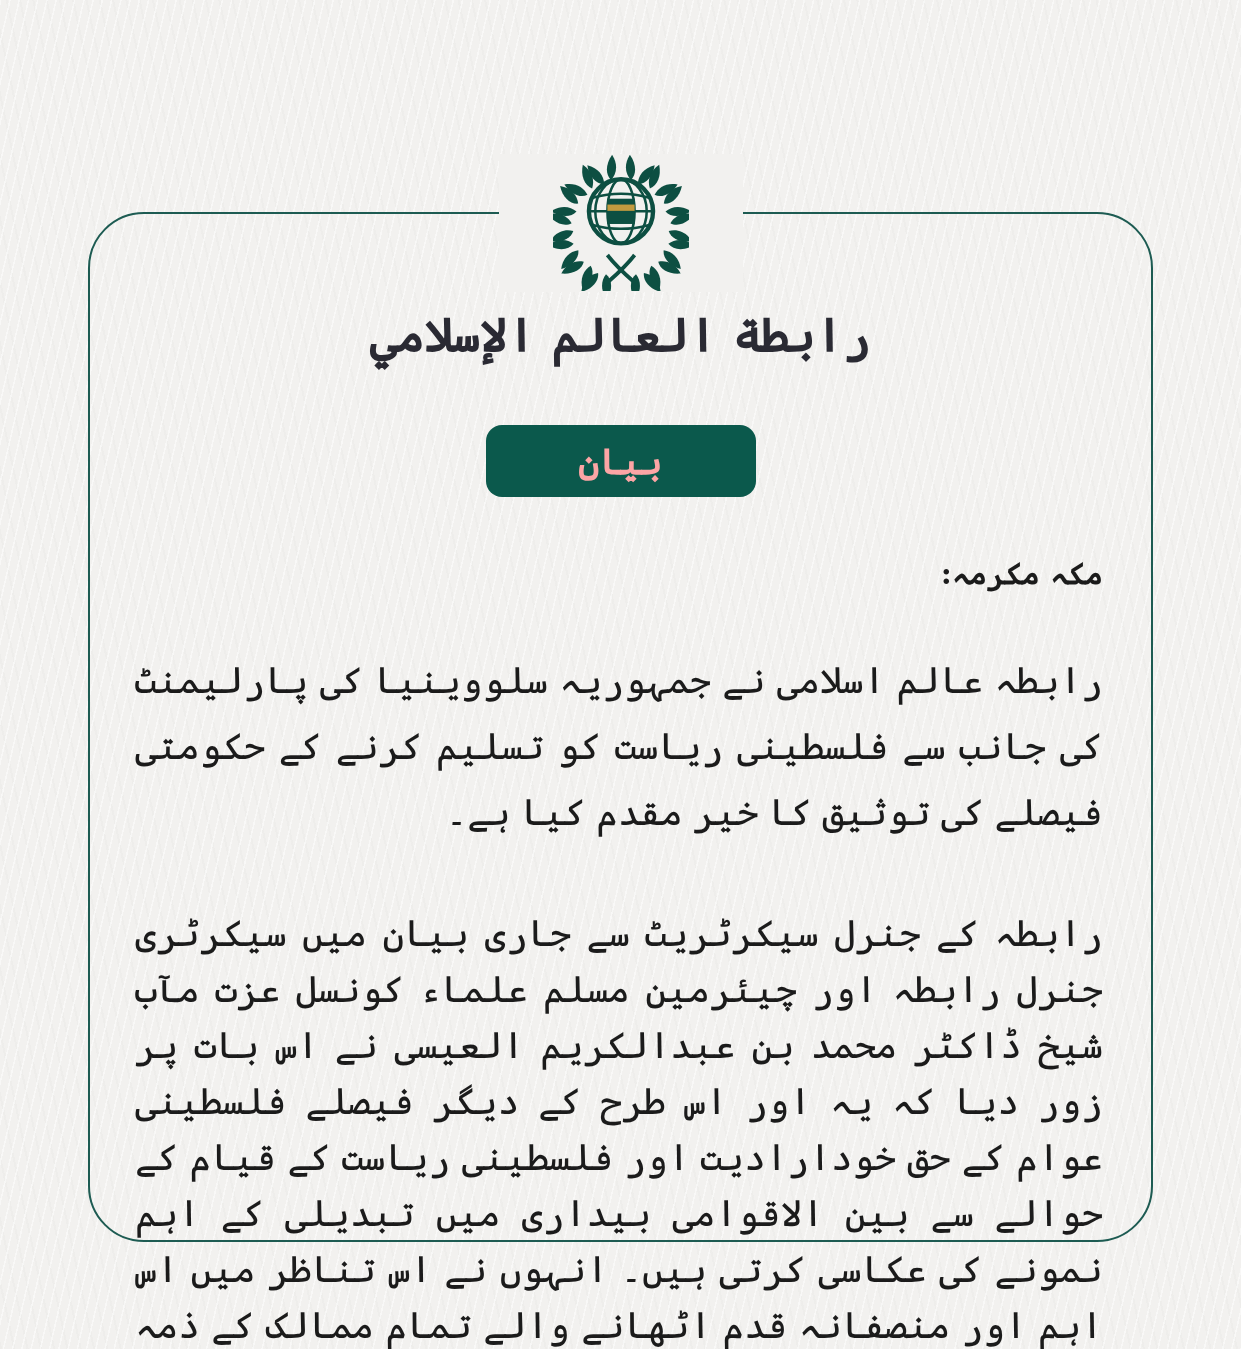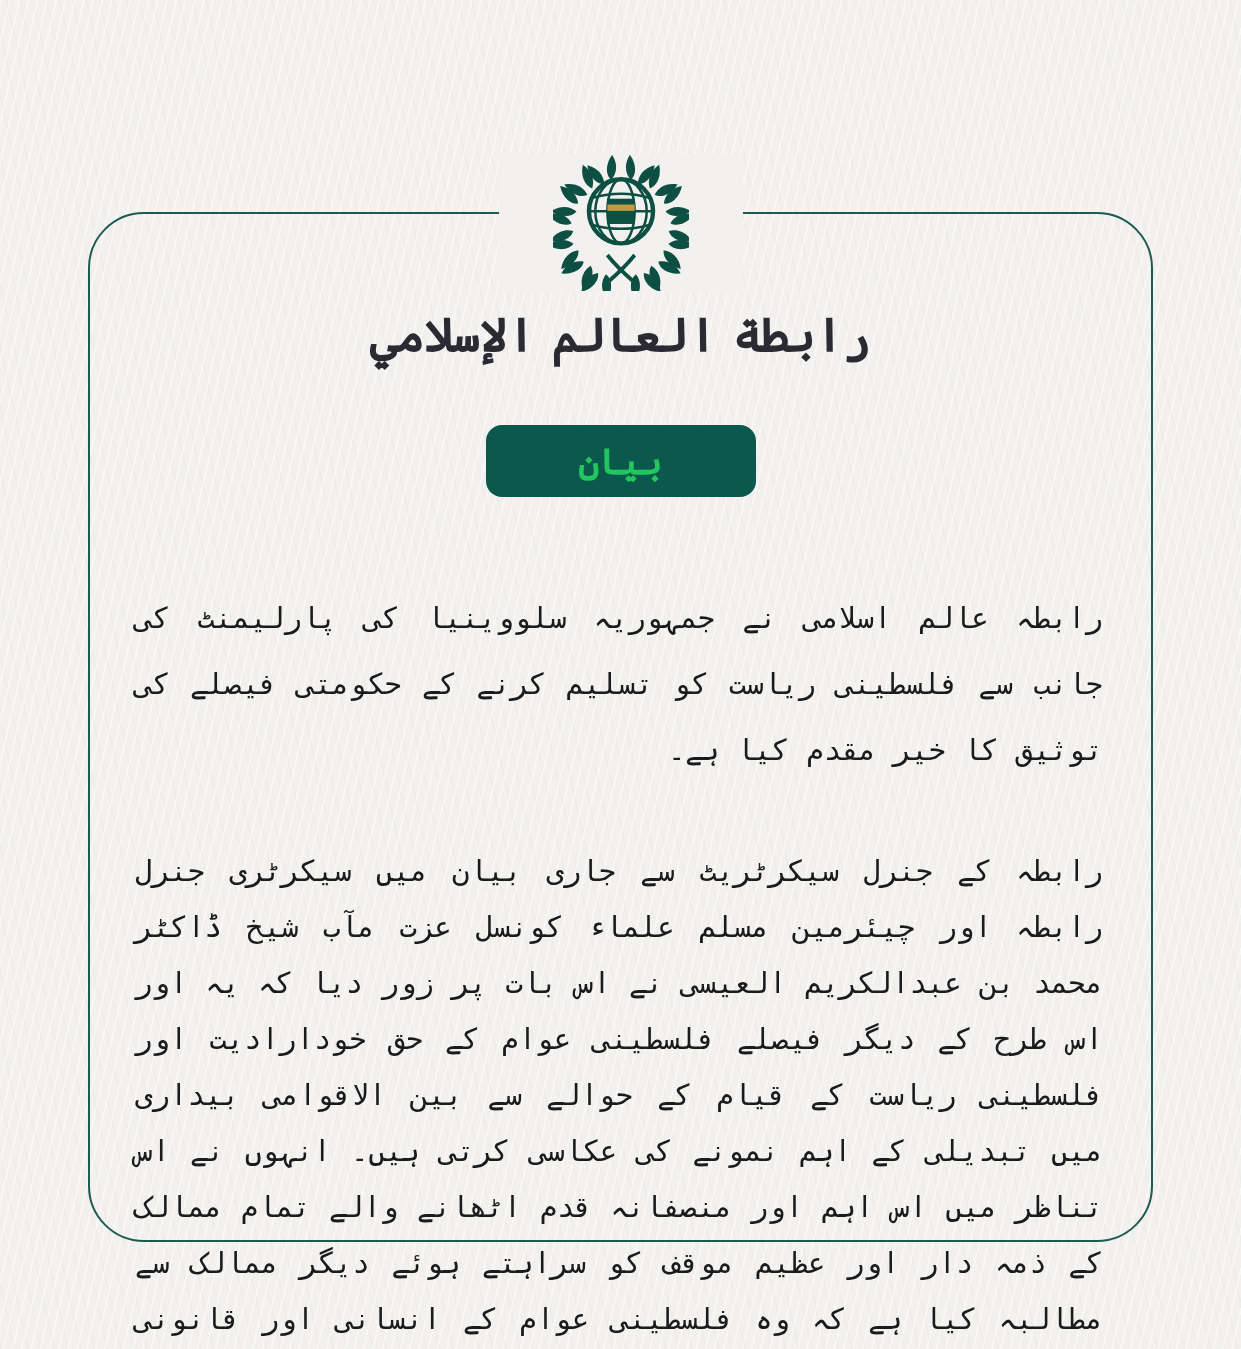--- a/index.html
+++ b/index.html
@@ -49,35 +49,35 @@
     font-size:23px;font-weight:400;line-height:38px;
     letter-spacing:2px;
   }
   .banner{
     position:absolute;top:211px;left:50%;transform:translateX(-50%);
     width:270px;height:72px;border-radius:16px;
     background:var(--accent);
     display:flex;align-items:center;justify-content:center;
   }
   .banner span{
-    color:#22c55e;font-size:36px;font-weight:700;line-height:1;
+    color:#fca5a5;font-size:36px;font-weight:700;line-height:1;
     font-family:"DejaVu Serif","Liberation Serif",serif;
   }
   .content{
     position:absolute;top:330px;left:45px;right:48px;
     direction:rtl;
   }
   .location{
     font-family:"DejaVu Serif","Liberation Serif",serif;
     font-size:30px;line-height:60px;font-weight:700;
     text-align:right;
   }
   .para{
-    font-family:Liberation Mono, monospace;
-    font-size:29px;color:var(--ink);
+    font-family:Liberation Sans, sans-serif;
+    font-size:37px;color:var(--ink);
     text-align:justify;
   }
   .p1{margin-top:44px;line-height:66px;}
   .p2{margin-top:60px;line-height:56px;}
   svg .wreath{fill:var(--logo-green);}
 </style>
 </head>
 <body>
 
 <div class="poster">
@@ -129,18 +129,19 @@
 
     <div class="calligraphy">
       <div class="callig-main">رابطة العالم الإسلامي</div>
     </div>
 
     <div class="banner">
       <span>بیان</span>
     </div>
 
     <div class="content">
+      <div class="location">مکہ مکرمہ:</div>
       <p class="para p1">رابطہ عالم اسلامی نے جمہوریہ سلووینیا کی پارلیمنٹ کی جانب سے فلسطینی ریاست کو تسلیم کرنے کے حکومتی فیصلے کی توثیق کا خیر مقدم کیا ہے۔</p>
       <p class="para p2">رابطہ کے جنرل سیکرٹریٹ سے جاری بیان میں سیکرٹری جنرل رابطہ اور چیئرمین مسلم علماء کونسل عزت مآب شیخ ڈاکٹر محمد بن عبدالکریم العیسی نے اس بات پر زور دیا کہ یہ اور اس طرح کے دیگر فیصلے فلسطینی عوام کے حق خودارادیت اور فلسطینی ریاست کے قیام کے حوالے سے بین الاقوامی بیداری میں تبدیلی کے اہم نمونے کی عکاسی کرتی ہیں۔ انہوں نے اس تناظر میں اس اہم اور منصفانہ قدم اٹھانے والے تمام ممالک کے ذمہ دار اور عظیم موقف کو سراہتے ہوئے دیگر ممالک سے مطالبہ کیا ہے کہ وہ فلسطینی عوام کے انسانی اور قانونی حق کے لئے کھڑے ہوں۔</p>
     </div>
 
   </div>
 </div>
 
 </body></html>

